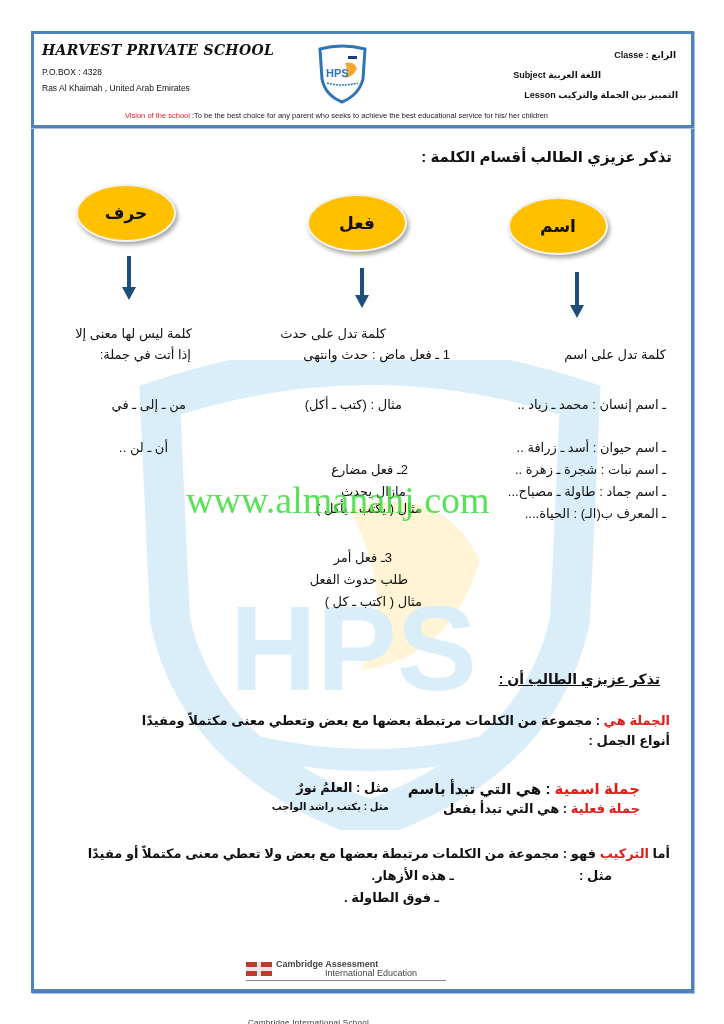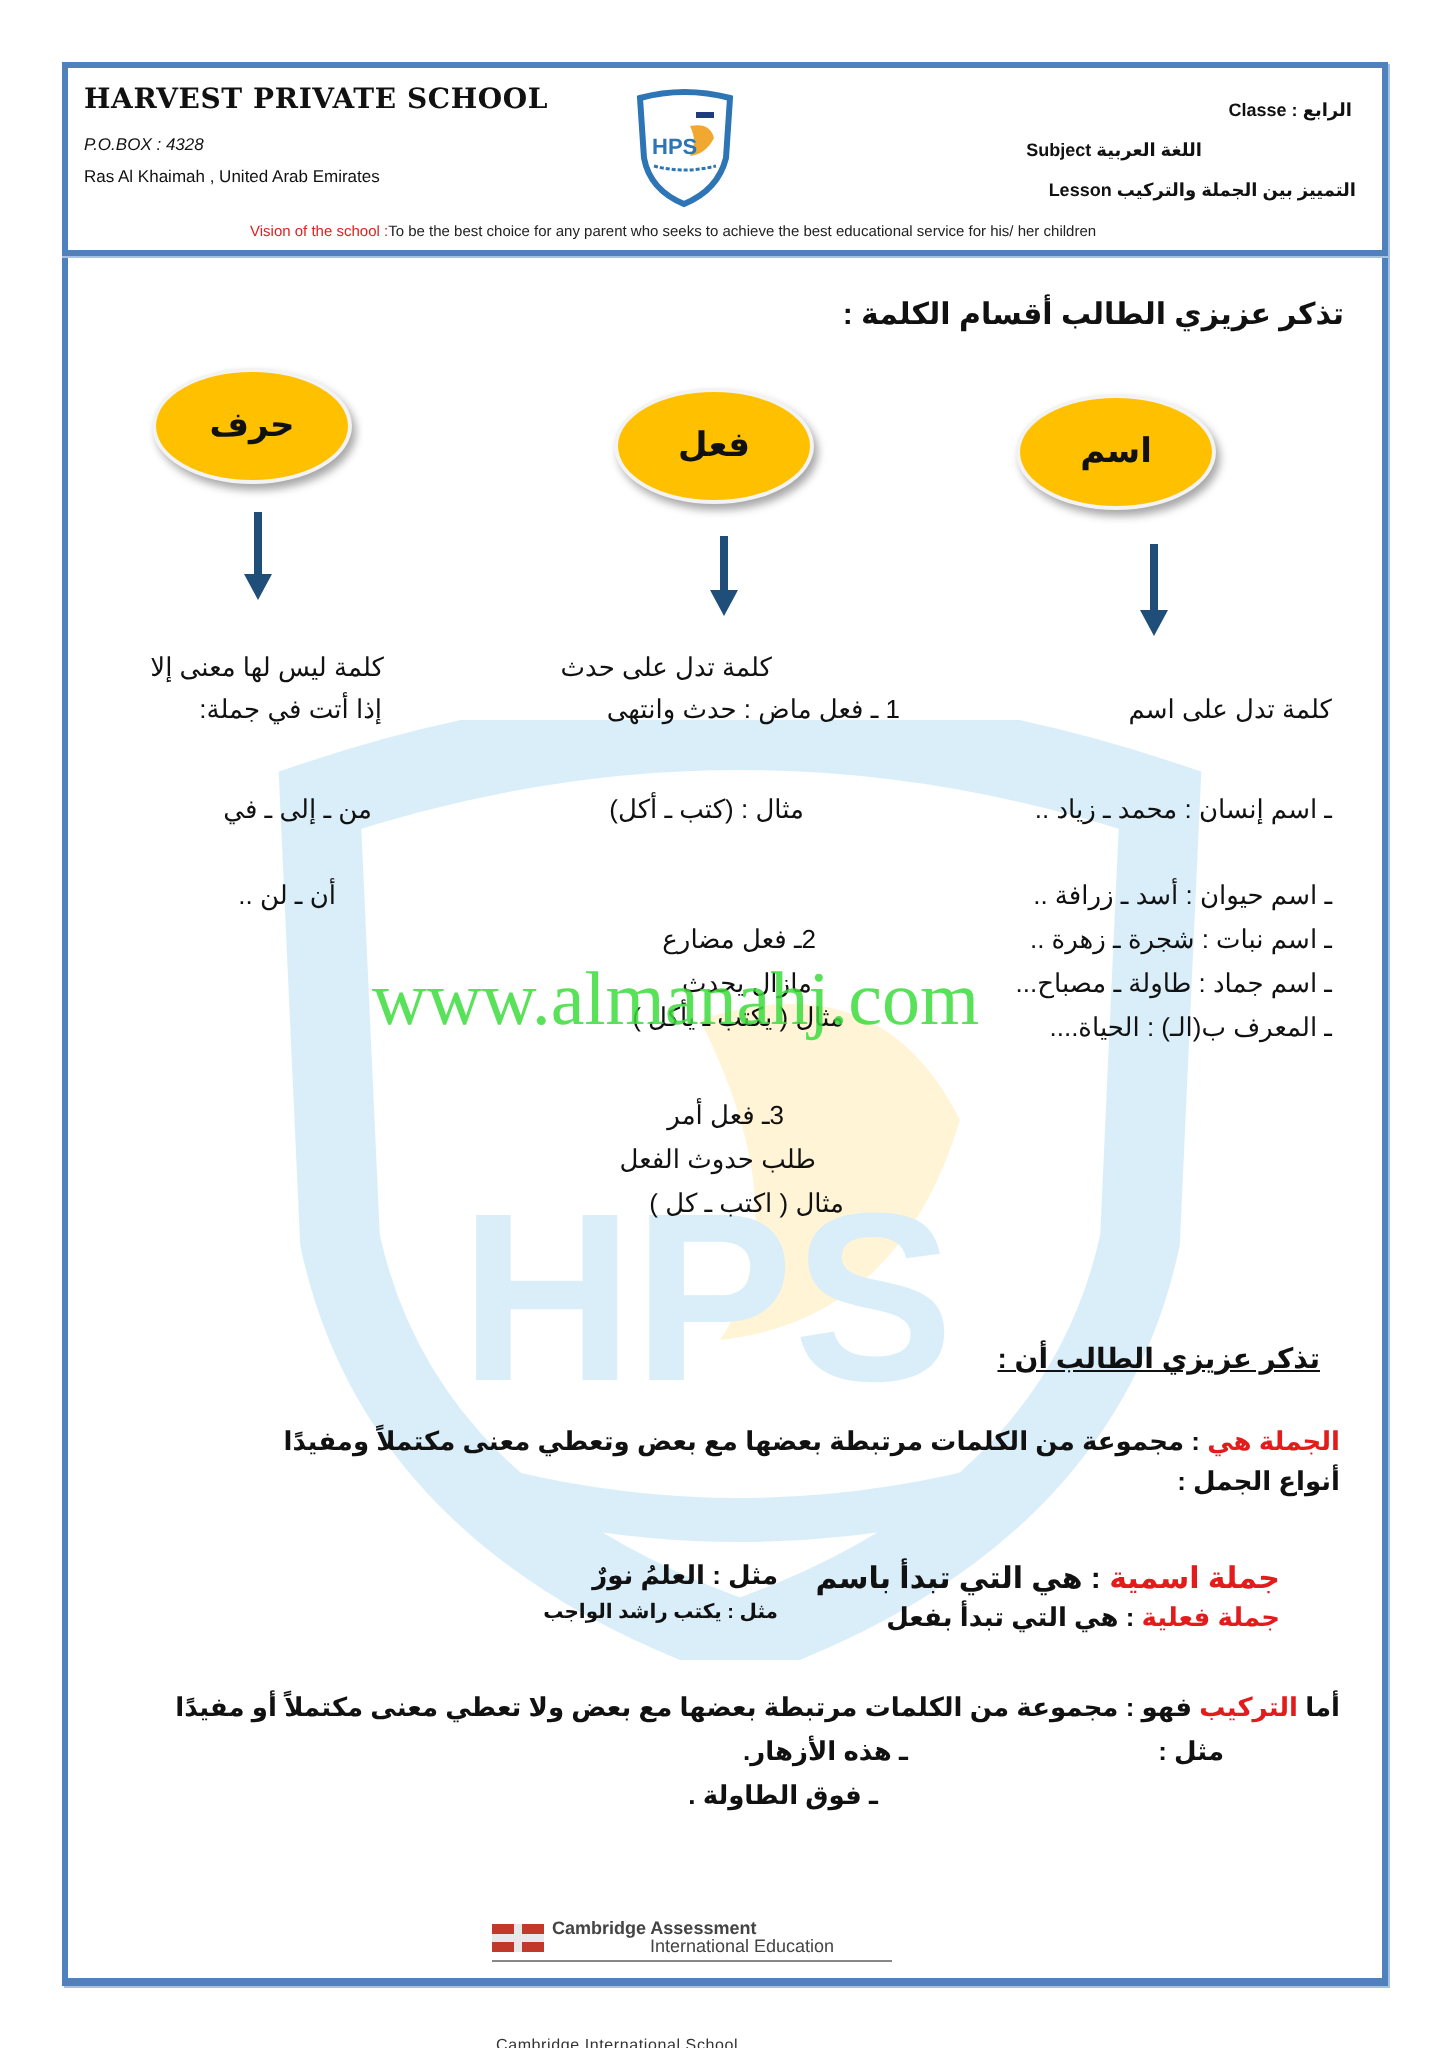--- a/index.html
+++ b/index.html
@@ -15,23 +15,23 @@
     background: #4f81bd; border-bottom: 1px solid #a7c1e2;
   }
   .footer-sep {
     position: absolute; left: 31px; top: 989px; width: 663px; height: 3px; background: #4f81bd;
   }
 
   
   .school-name {
     position: absolute; left: 42px; top: 42px;
     font-family: "DejaVu Serif", "Liberation Serif", serif; font-weight: bold; font-size: 14px;
-    letter-spacing: 0.3px; color: #111;
-  }
-  .pobox { position: absolute; left: 42px; top: 67px; font-size: 8.5px; font-style: italic; }
+    letter-spacing: 0.3px; color: #111; font-style: italic;
+  }
+  .pobox { position: absolute; left: 42px; top: 67px; font-size: 8.5px; }
   .address { position: absolute; left: 42px; top: 83px; font-size: 8.5px; }
 
   .logo { position: absolute; left: 315px; top: 43px; width: 55px; height: 62px; }
   .meta-row { position: absolute; white-space: nowrap; direction: rtl; font-size: 9px; font-weight: bold; }
   .meta-row .en { direction: ltr; unicode-bidi: embed; }
 
   .vision {
     position: absolute; left: 125px; top: 111px; font-size: 7.5px; white-space: nowrap; color: #222;
   }
   .vision .vlabel { color: #e02020; }

